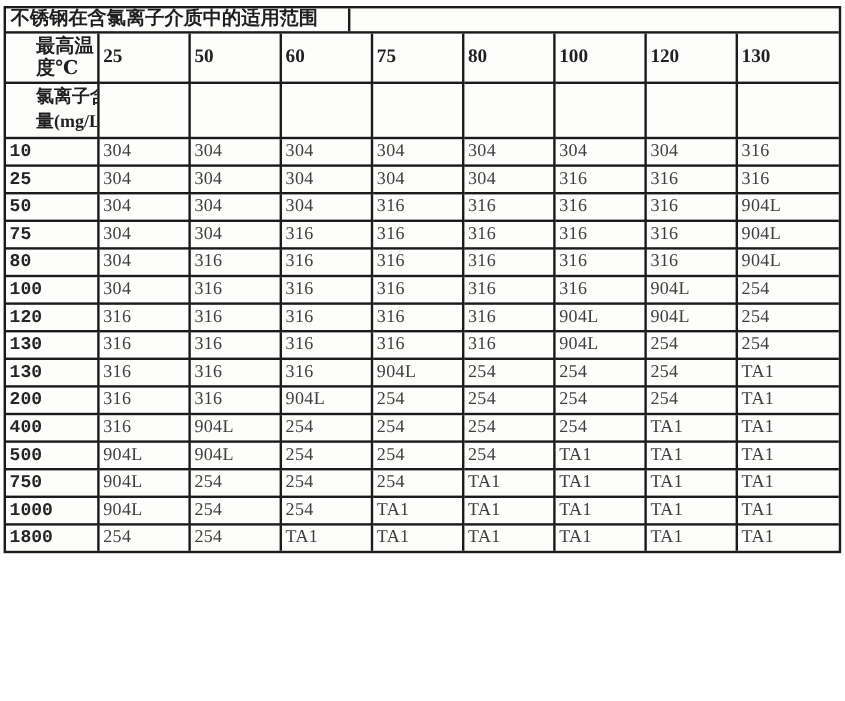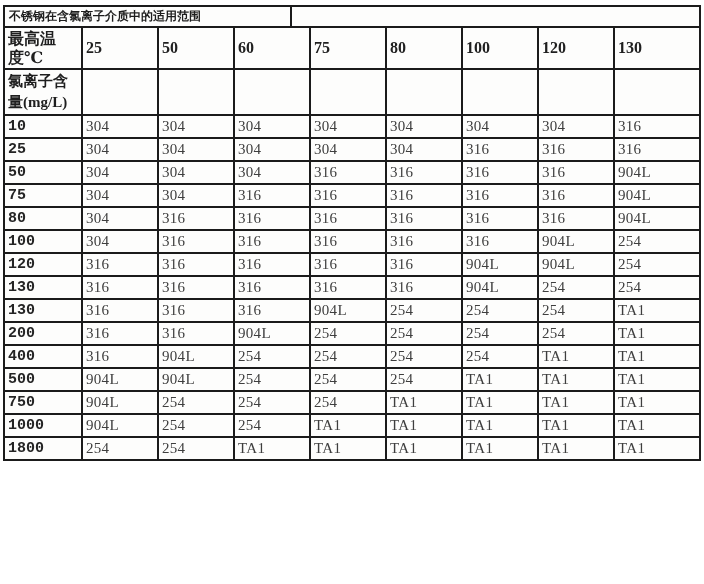--- a/index.html
+++ b/index.html
@@ -29,21 +29,21 @@
   .title-row {
     display: flex;
     border-bottom: 2px solid #1b1b1b;
     height: 19px;
   }
   .title-cell {
     width: 281px;
     flex: 0 0 281px;
     border-right: 2px solid #1b1b1b;
     font-weight: bold;
-    font-size: 12px;
+    font-size: 16px;
     line-height: 18px;
     color: #1e1e1e;
     padding-left: 4px;
     white-space: nowrap;
     overflow: hidden;
   }
   .title-rest { flex: 1 1 auto; }
 
   table.steel {
     border-collapse: collapse;
@@ -92,21 +92,21 @@
     color: #242424;
     font-family: Liberation Mono, monospace;
   }
   tr.data-row td {
     font-size: 15px;
     font-weight: normal;
     color: #3e3e3e;
     letter-spacing: 0.3px;
   }
   tr.data-row td.faded { color: #a9a9a9; }
-  .hdr-line { display: block; }
+  .hdr-line { display: block; margin-left: 22px; }
 </style>
 </head>
 <body>
 
 <div class="page">
   <div class="table-outer">
 
     <div class="title-row">
       <div class="title-cell">不锈钢在含氯离子介质中的适用范围</div>
       <div class="title-rest"></div>

